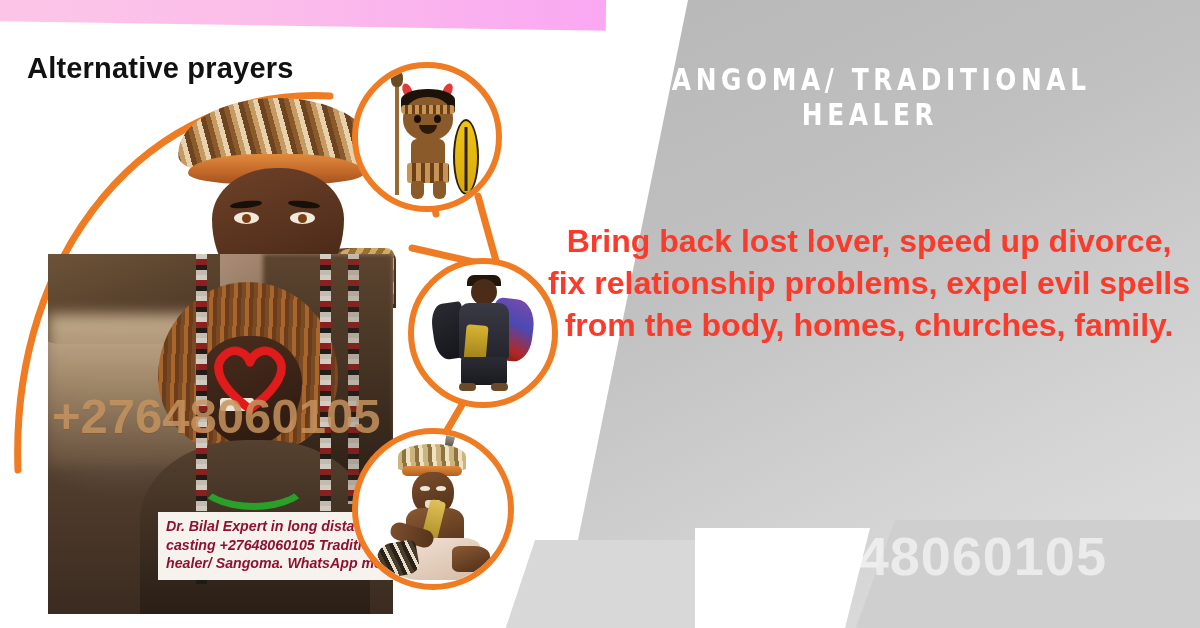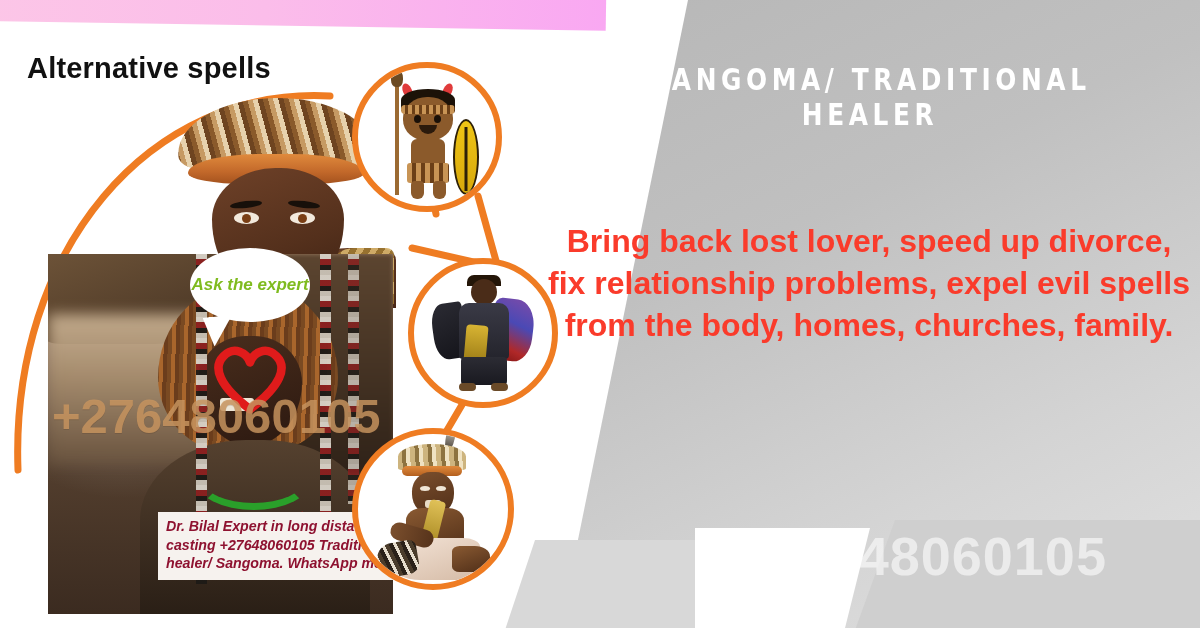--- a/index.html
+++ b/index.html
@@ -347,21 +347,21 @@
   <div class="red-copy">Bring back lost lover, speed up divorce, fix relationship problems, expel evil spells from the body, homes, churches, family.</div>
   <div class="wm-right">+27648060105</div>
 
   <div class="collage">
 
     <svg class="arc-svg" viewBox="0 0 560 628">
       <path d="M 18 470 C 10 250, 150 86, 330 96" fill="none" stroke="#EF7C22" stroke-width="7" stroke-linecap="round"></path>
       <path d="M 300 120 C 392 132, 430 176, 436 214" fill="none" stroke="#EF7C22" stroke-width="7" stroke-linecap="round"></path>
     </svg>
 
-    <div class="alt-heading">Alternative spells</div>
+    <div class="alt-heading">Alternative prayers</div>
 
     <div class="hero-figure">
       <div class="hero-headdress"></div>
       <div class="hero-band"></div>
       <div class="hero-shoulder"></div>
       <div class="hero-sash"></div>
       <div class="hero-face">
         <div class="hero-brow l"></div>
         <div class="hero-brow r"></div>
         <div class="hero-eye l"></div>
@@ -386,24 +386,20 @@
       <div class="bead-strand s3"></div>
       <div class="heart">
         <svg viewBox="0 0 100 92">
           <path d="M50 86 C 10 56, 2 32, 16 18 C 30 4, 46 14, 50 26 C 54 14, 70 4, 84 18 C 98 32, 90 56, 50 86 Z" fill="none" stroke="#E01B1B" stroke-width="11" stroke-linejoin="round"></path>
         </svg>
       </div>
     </div>
 
     <div class="wm-photo">+27648060105</div>
 
-    <div class="bubble">
-      <span>Ask the expert</span>
-      <span class="tail"></span>
-    </div>
 
     <div class="caption">Dr. Bilal Expert in long distan casting +27648060105 Traditio healer/ Sangoma. WhatsApp me</div>
 
     <svg class="connector" viewBox="0 0 560 628">
       <path d="M 478 196 L 498 268" fill="none" stroke="#EF7C22" stroke-width="7" stroke-linecap="round"></path>
       <path d="M 412 248 L 500 268" fill="none" stroke="#EF7C22" stroke-width="7" stroke-linecap="round"></path>
       <path d="M 466 398 L 446 432" fill="none" stroke="#EF7C22" stroke-width="7" stroke-linecap="round"></path>
     </svg>
 
     <div class="circ c1">

